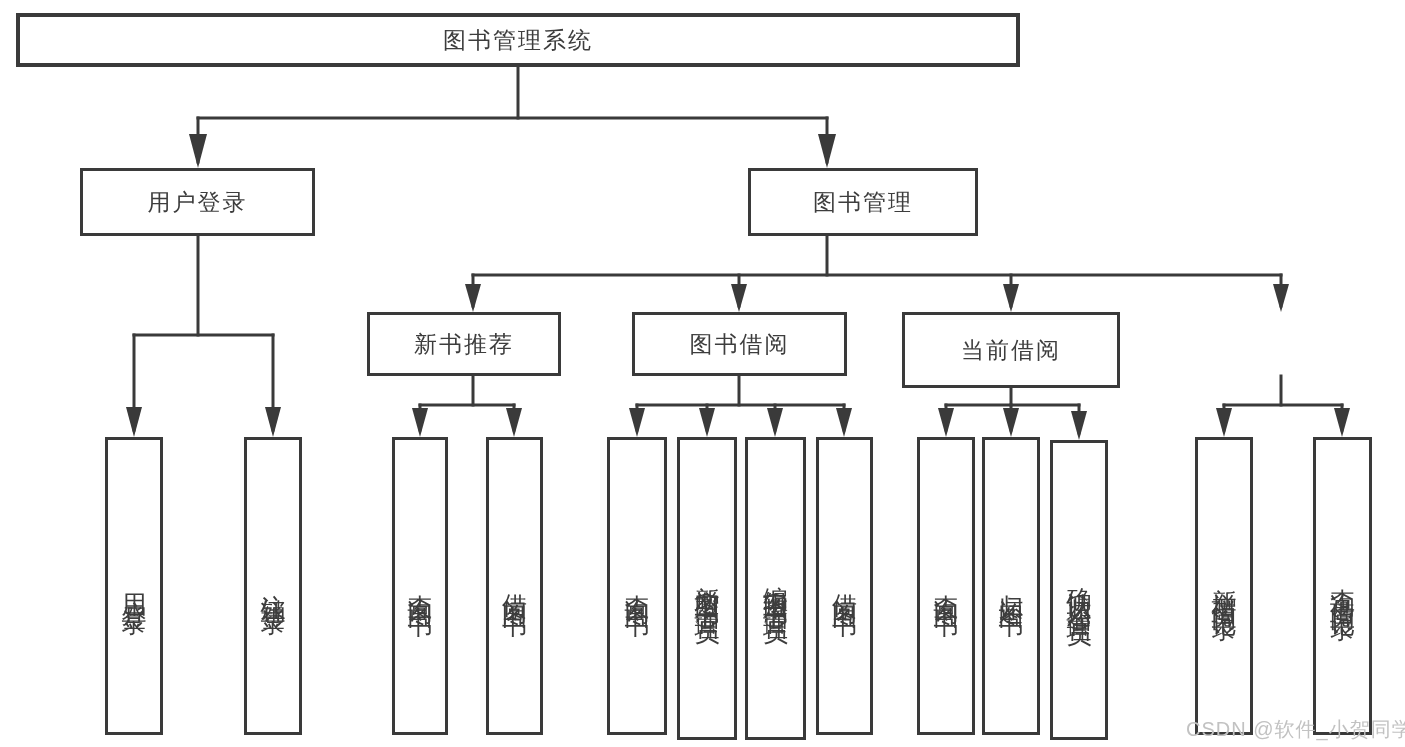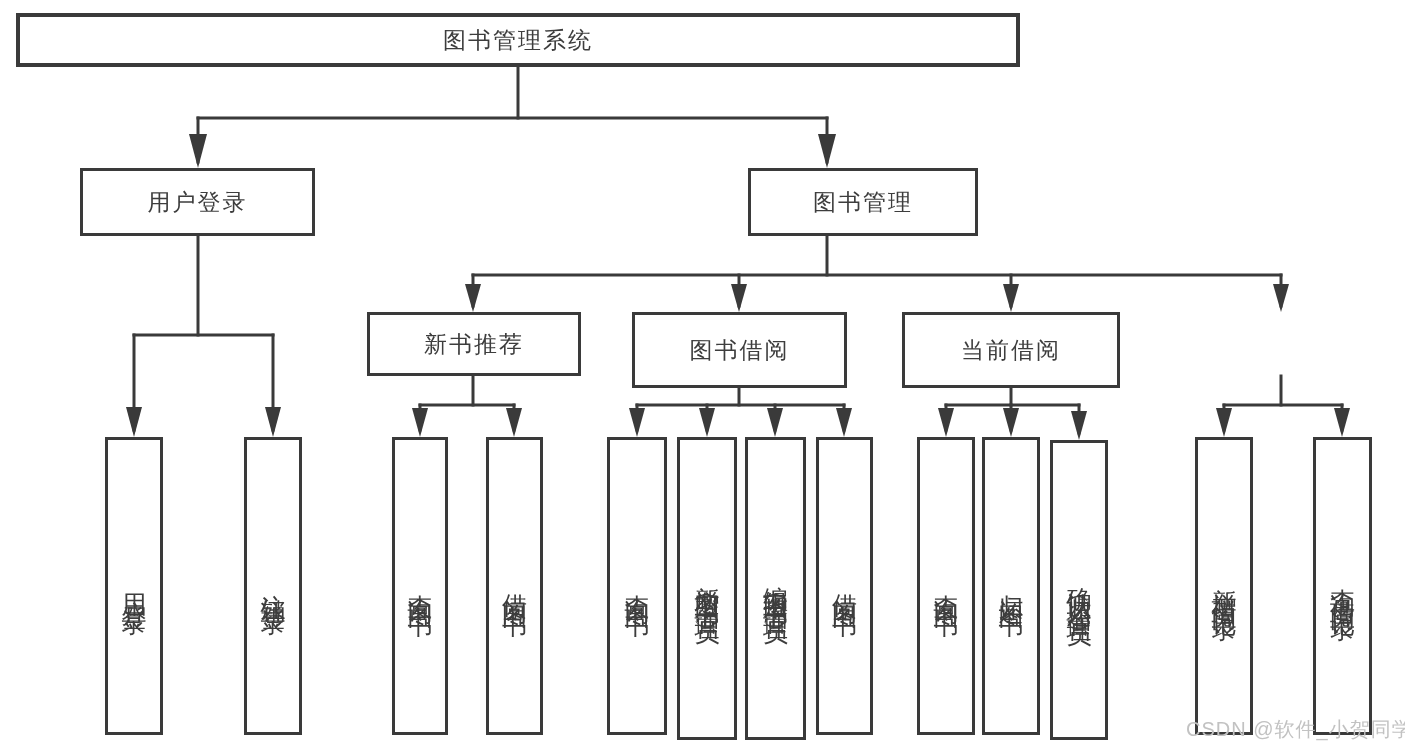--- a/index.html
+++ b/index.html
@@ -141,24 +141,24 @@
     <span>图书管理系统</span>
   </div>
 
   <div class="box h" style="left:80px; top:168px; width:235px; height:68px;">
     <span>用户登录</span>
   </div>
   <div class="box h" style="left:712px; top:168px; width:230px; height:68px;margin-left:36px;">
     <span>图书管理</span>
   </div>
 
-  <div class="box h" style="left:367px; top:312px; width:214px; height:64px;">
+  <div class="box h" style="left:367px; top:312px; width:194px; height:64px;">
     <span>新书推荐</span>
   </div>
-  <div class="box h" style="left:632px; top:312px; width:215px; height:76px;">
+  <div class="box h" style="left:632px; top:312px; width:215px; height:64px;">
     <span>图书借阅</span>
   </div>
   <div class="box h" style="left:902px; top:312px; width:218px; height:76px;">
     <span>当前借阅</span>
   </div>
 
   <div class="box v" style="left:105px; top:437px; width:58px; height:298px;">
     <span class="vtext">用户登录</span>
   </div>
   <div class="box v" style="left:244px; top:437px; width:58px; height:298px;">

